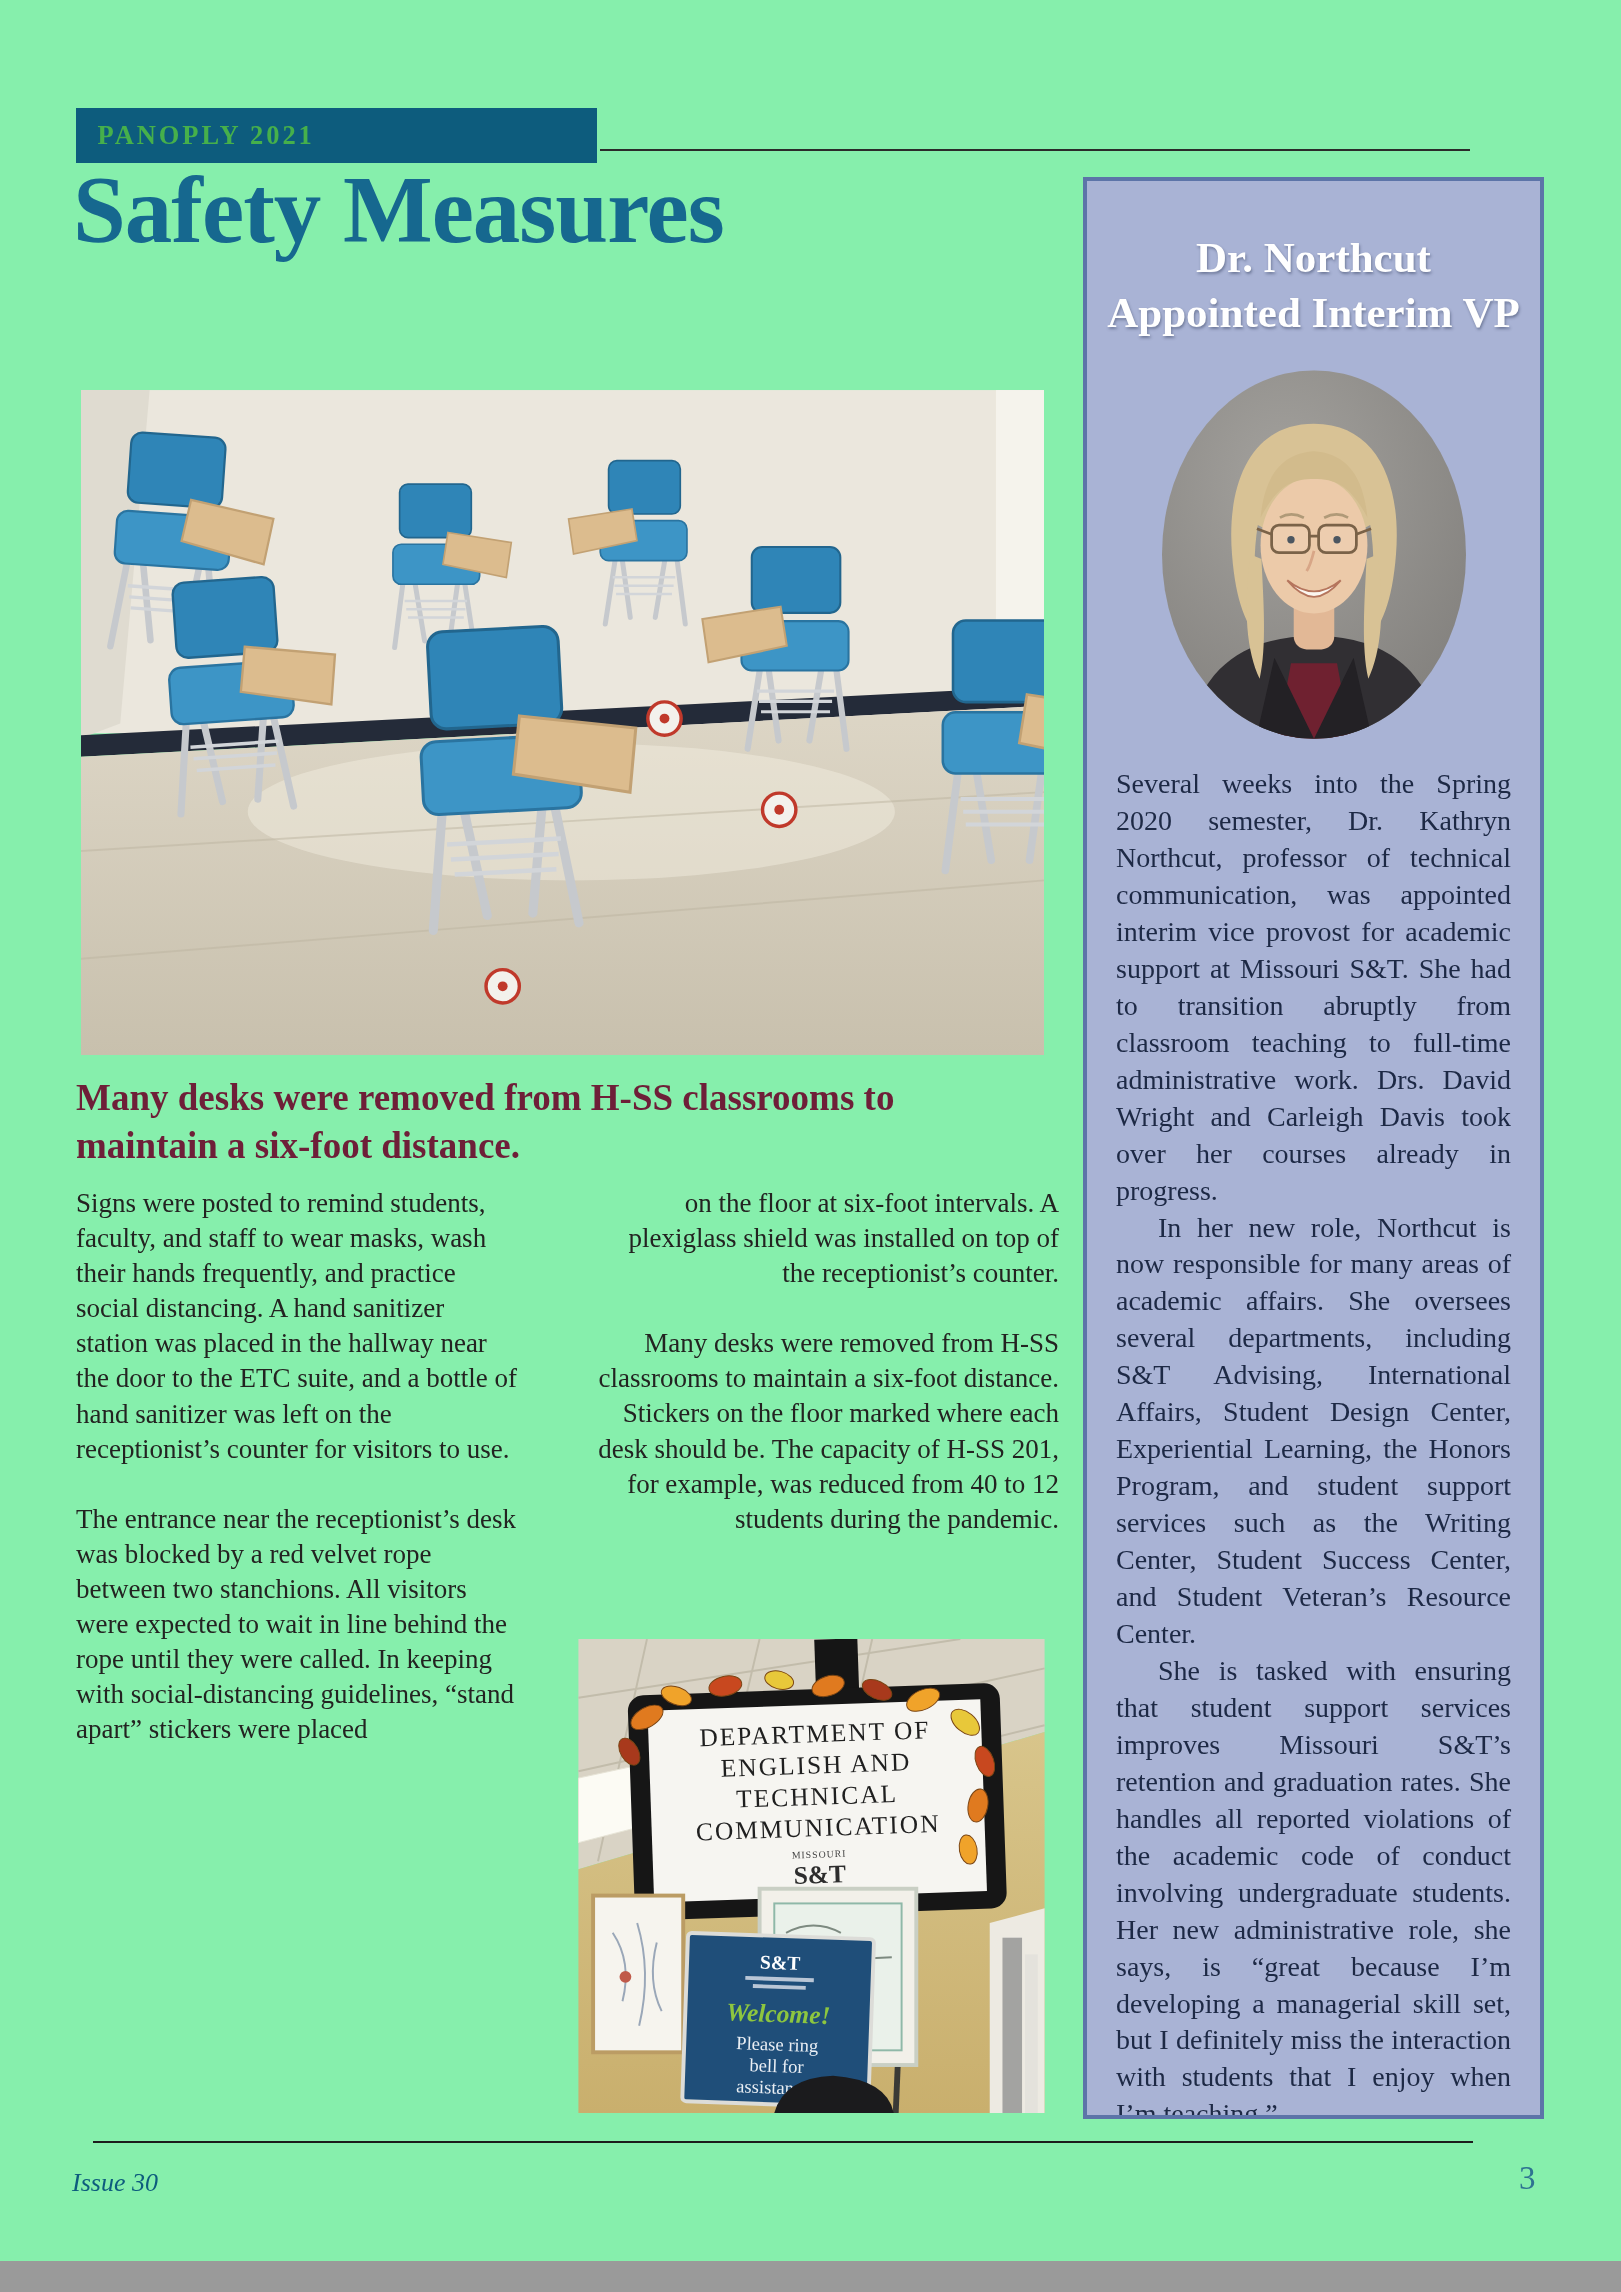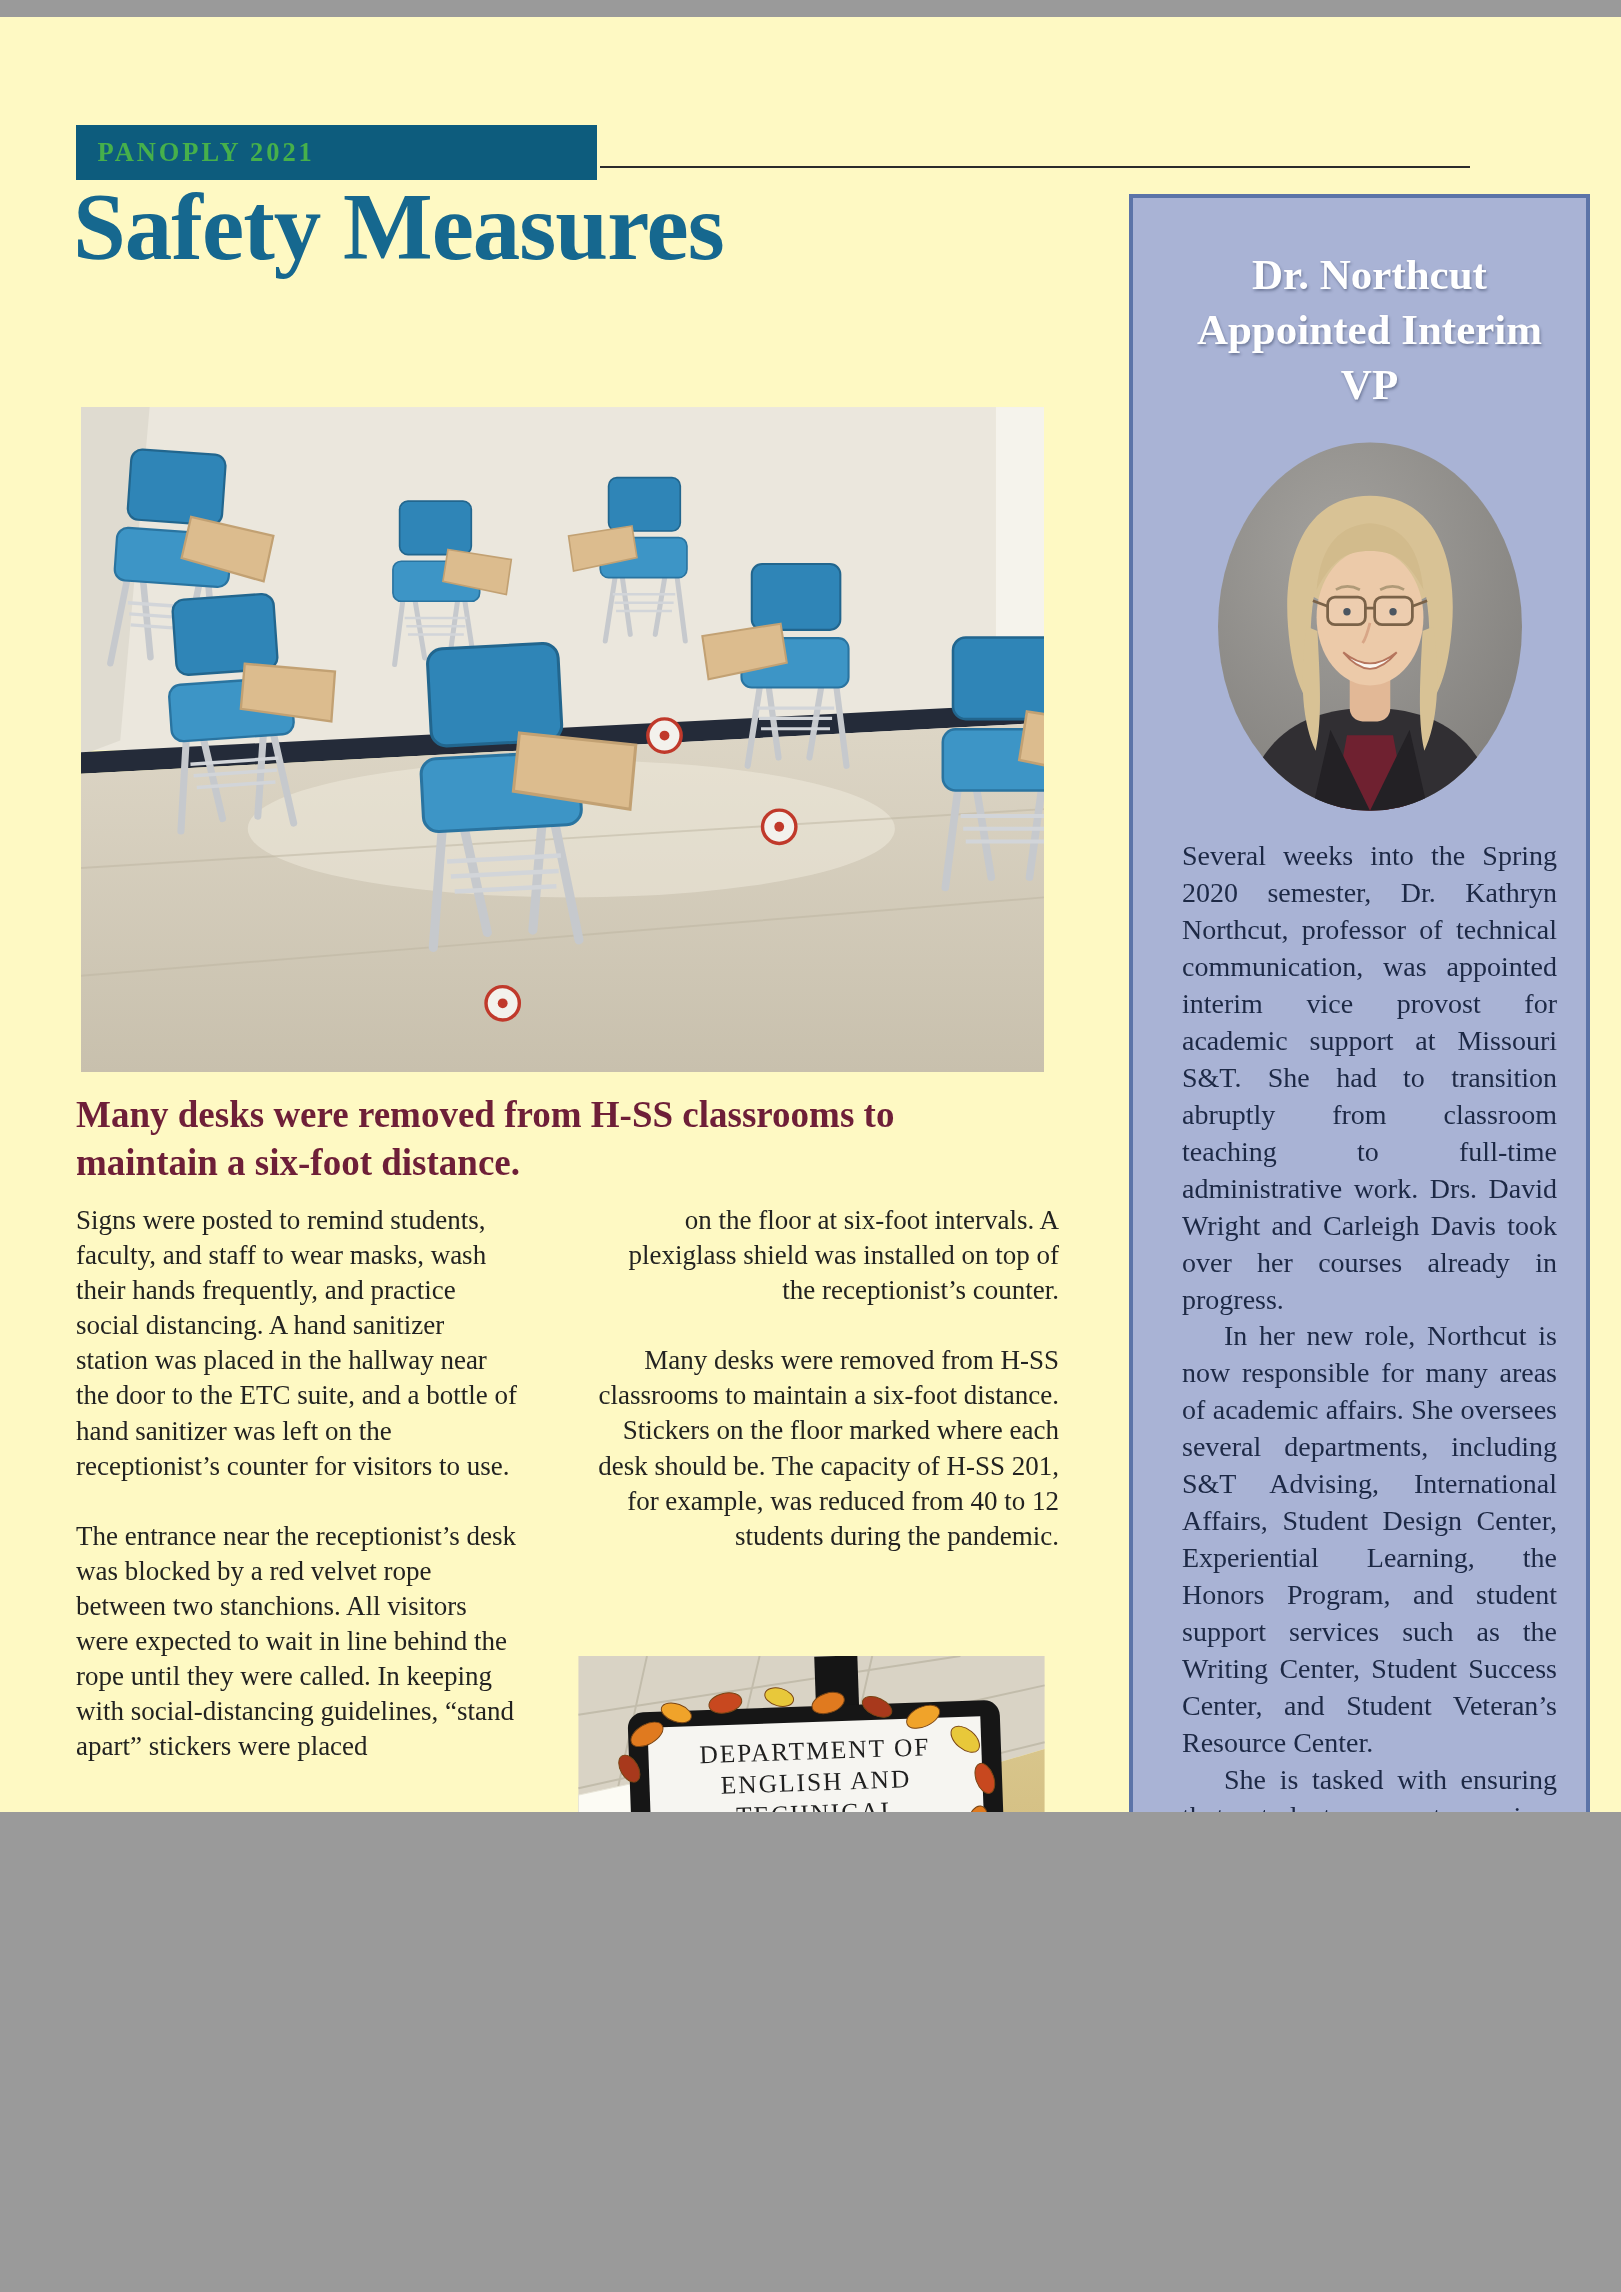--- a/index.html
+++ b/index.html
@@ -1,16 +1,16 @@
 <!DOCTYPE html>
 <html><head>
 <meta charset="utf-8">
 <style>
   html,body{margin:0;padding:0;background:#9a9a9a;}
-  .page{position:relative;width:1621px;height:1795px;margin:17px auto;background:#fef9c3;
+  .page{position:relative;width:1621px;height:2261px;margin:0 auto;background:#86efac;
         font-family:"Liberation Serif",serif;overflow:hidden;}
 
   
   .masthead{position:absolute;left:76px;top:108px;width:521px;height:55px;background:#0d5c7d;
             display:flex;align-items:center;padding-left:21.6px;box-sizing:border-box;}
   .masthead-title{color:#46b04b;font-weight:bold;font-size:26.5px;letter-spacing:2.9px;}
   .top-rule{position:absolute;left:600px;top:149px;width:870px;height:2px;background:#2b2b2b;}
 
   
   .headline{position:absolute;left:73px;top:155px;color:#16688f;font-weight:bold;
@@ -24,22 +24,22 @@
   .caption{position:absolute;left:76px;top:1074px;width:892px;color:#6e1f38;font-weight:bold;
            font-size:37px;line-height:1.3;}
 
   
   .col{position:absolute;top:1186px;font-size:27px;line-height:1.3;color:#232321;}
   .col1{left:76px;width:443px;}
   .col2{left:590px;width:469px;text-align:right;}
   .col p{margin:0 0 35px 0;}
 
   
-  .sidebar{position:absolute;left:1129px;top:177px;width:461px;height:1942px;
-           background:#a9b3d5;border:4.9px solid #5c74a8;box-sizing:border-box;overflow:hidden;padding-left:20px;}
+  .sidebar{position:absolute;left:1083px;top:177px;width:461px;height:1942px;
+           background:#a9b3d5;border:4.9px solid #5c74a8;box-sizing:border-box;overflow:hidden;}
   .sidebar-title{margin:49px 17.6px 0;text-align:center;color:#ffffff;font-weight:bold;
                  font-size:43px;line-height:1.28;text-shadow:1px 2px 2.9px rgba(40,50,80,0.45);}
   .portrait{display:block;margin:25.5px auto 0;width:304px;height:377px;}
   .sidebar-body{margin:23.5px 29px 0;font-size:28px;line-height:1.32;color:#1d2945;
                 text-align:justify;font-family:Liberation Serif, serif;}
   .sidebar-body p{margin:0;}
   .sidebar-body p.indent{text-indent:1.5em;}
 
   
   .footer-rule{position:absolute;left:93px;top:2141px;width:1380px;height:2px;background:#1c1c1c;}

